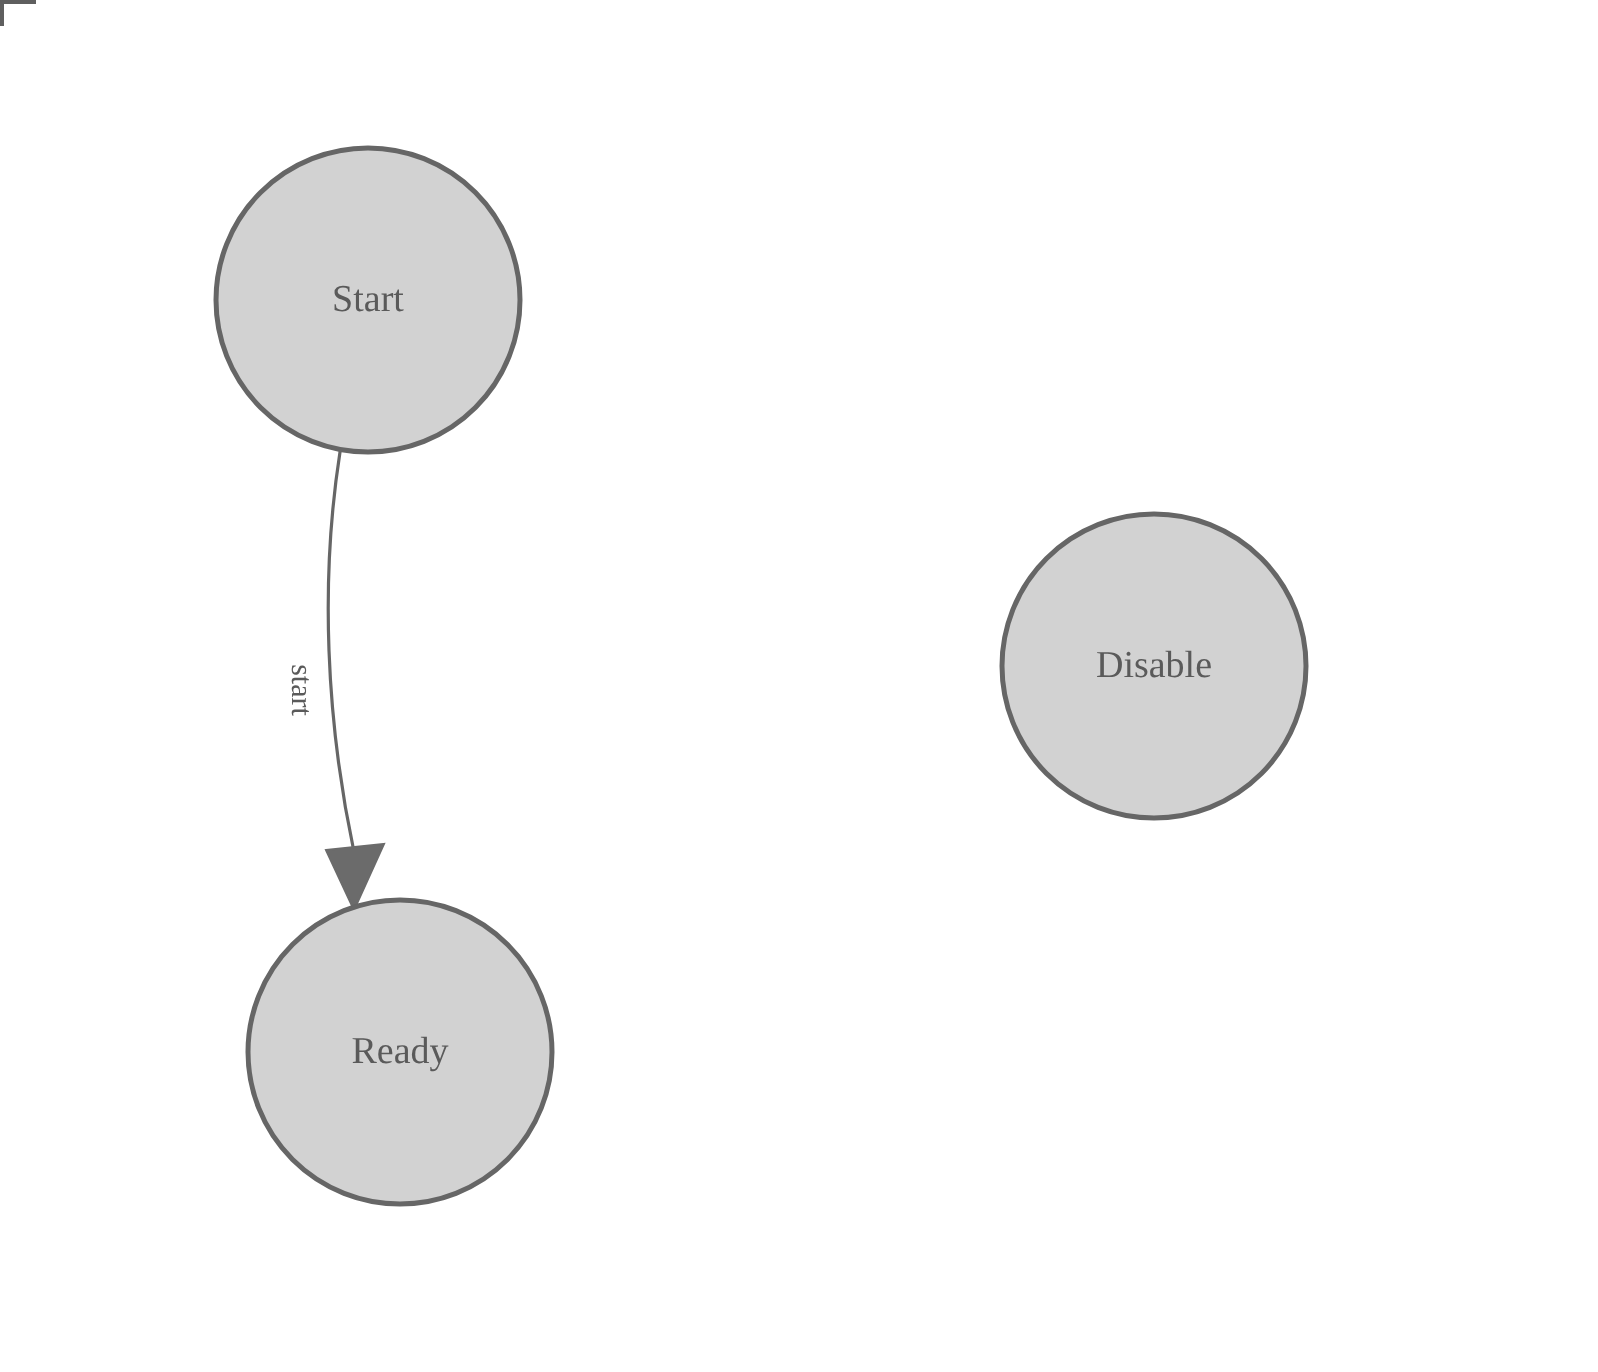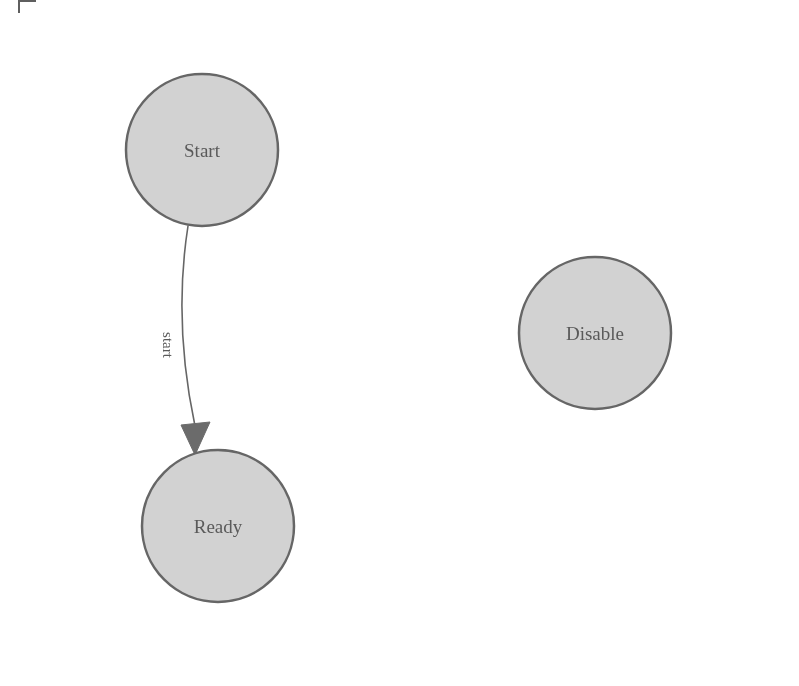--- a/index.html
+++ b/index.html
@@ -12,21 +12,20 @@
     width: 799px;
     height: 686px;
     overflow: hidden;
     font-family: "Liberation Serif", "DejaVu Serif", serif;
   }
   #canvas-root {
     position: relative;
     width: 735px;
     height: 686px;
     background: #ffffff;
-    margin-left: 18px;
   }
   svg#diagram-svg {
     position: absolute;
     top: 0;
     left: 0;
     width: 799px;
     height: 686px;
     display: block;
   }
   .node-label {

